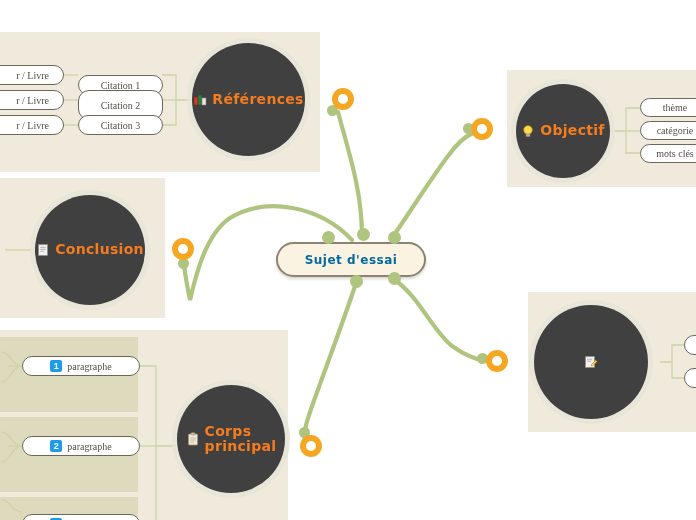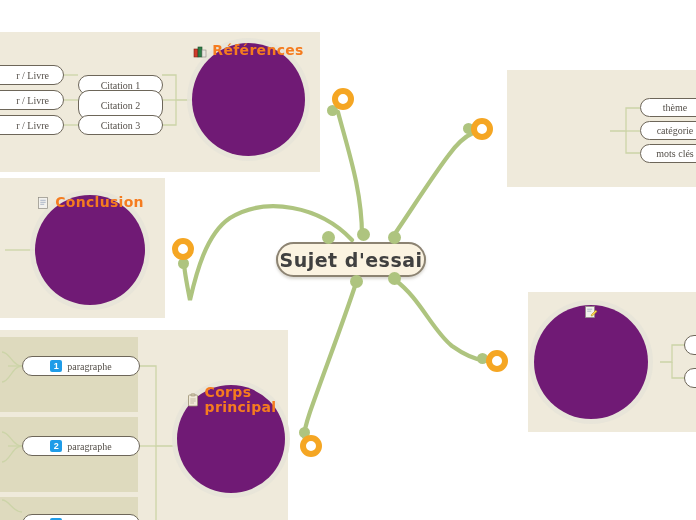--- a/index.html
+++ b/index.html
@@ -43,33 +43,33 @@
     border: 2px solid #8c8372;
     border-radius: 18px;
     display: flex;
     align-items: center;
     justify-content: center;
     box-shadow: 0 2px 3px rgba(120,110,90,.28);
   }
   .center-label {
     font-family: "DejaVu Sans", sans-serif;
     font-weight: bold;
-    font-size: 19px;
+    font-size: 12px;
     letter-spacing: .5px;
-    color: #404040;
+    color: #0369a1;
     white-space: nowrap;
   }
   
   .topic {
     position: absolute;
     border-radius: 50%;
-    background: #701a75;
+    background: #404040;
     box-shadow: 0 0 0 5px rgba(230,228,216,.85);
     display: flex;
-    align-items: flex-start;
+    align-items: center;
     justify-content: center;
   }
   .topic-inner {
     display: flex;
     align-items: center;
     gap: 5px;
     padding: 0 8px;
   }
   .topic-label {
     font-family: "DejaVu Sans", sans-serif;
@@ -239,20 +239,31 @@
   <div class="pill" style="left:-38px; top:65px; width:102px; height:20px; justify-content:flex-end; padding-right:14px;">
     <span>r / Livre</span>
   </div>
   <div class="pill" style="left:-38px; top:90px; width:102px; height:20px; justify-content:flex-end; padding-right:14px;">
     <span>r / Livre</span>
   </div>
   <div class="pill" style="left:-38px; top:115px; width:102px; height:20px; justify-content:flex-end; padding-right:14px;">
     <span>r / Livre</span>
   </div>
 
+  <div class="topic" style="left:516px; top:84px; width:94px; height:94px;">
+    <div class="topic-inner">
+      <span class="topic-icon">
+        <svg viewBox="0 0 14 14" width="14" height="14" xmlns="http://www.w3.org/2000/svg">
+          <circle cx="7" cy="6" r="4.2" fill="#ffd84d" stroke="#d8a81c" stroke-width=".7"></circle>
+          <rect x="5" y="10" width="4" height="2.6" fill="#b9b2a2" stroke="#8d8779" stroke-width=".5"></rect>
+        </svg>
+      </span>
+      <span class="topic-label">Objectif</span>
+    </div>
+  </div>
 
   <div class="pill" style="left:640px; top:98px; width:70px; height:19px;">
     <span>thème</span>
   </div>
   <div class="pill" style="left:640px; top:121px; width:70px; height:19px;">
     <span>catégorie</span>
   </div>
   <div class="pill" style="left:640px; top:144px; width:70px; height:19px;">
     <span>mots clés</span>
   </div>

